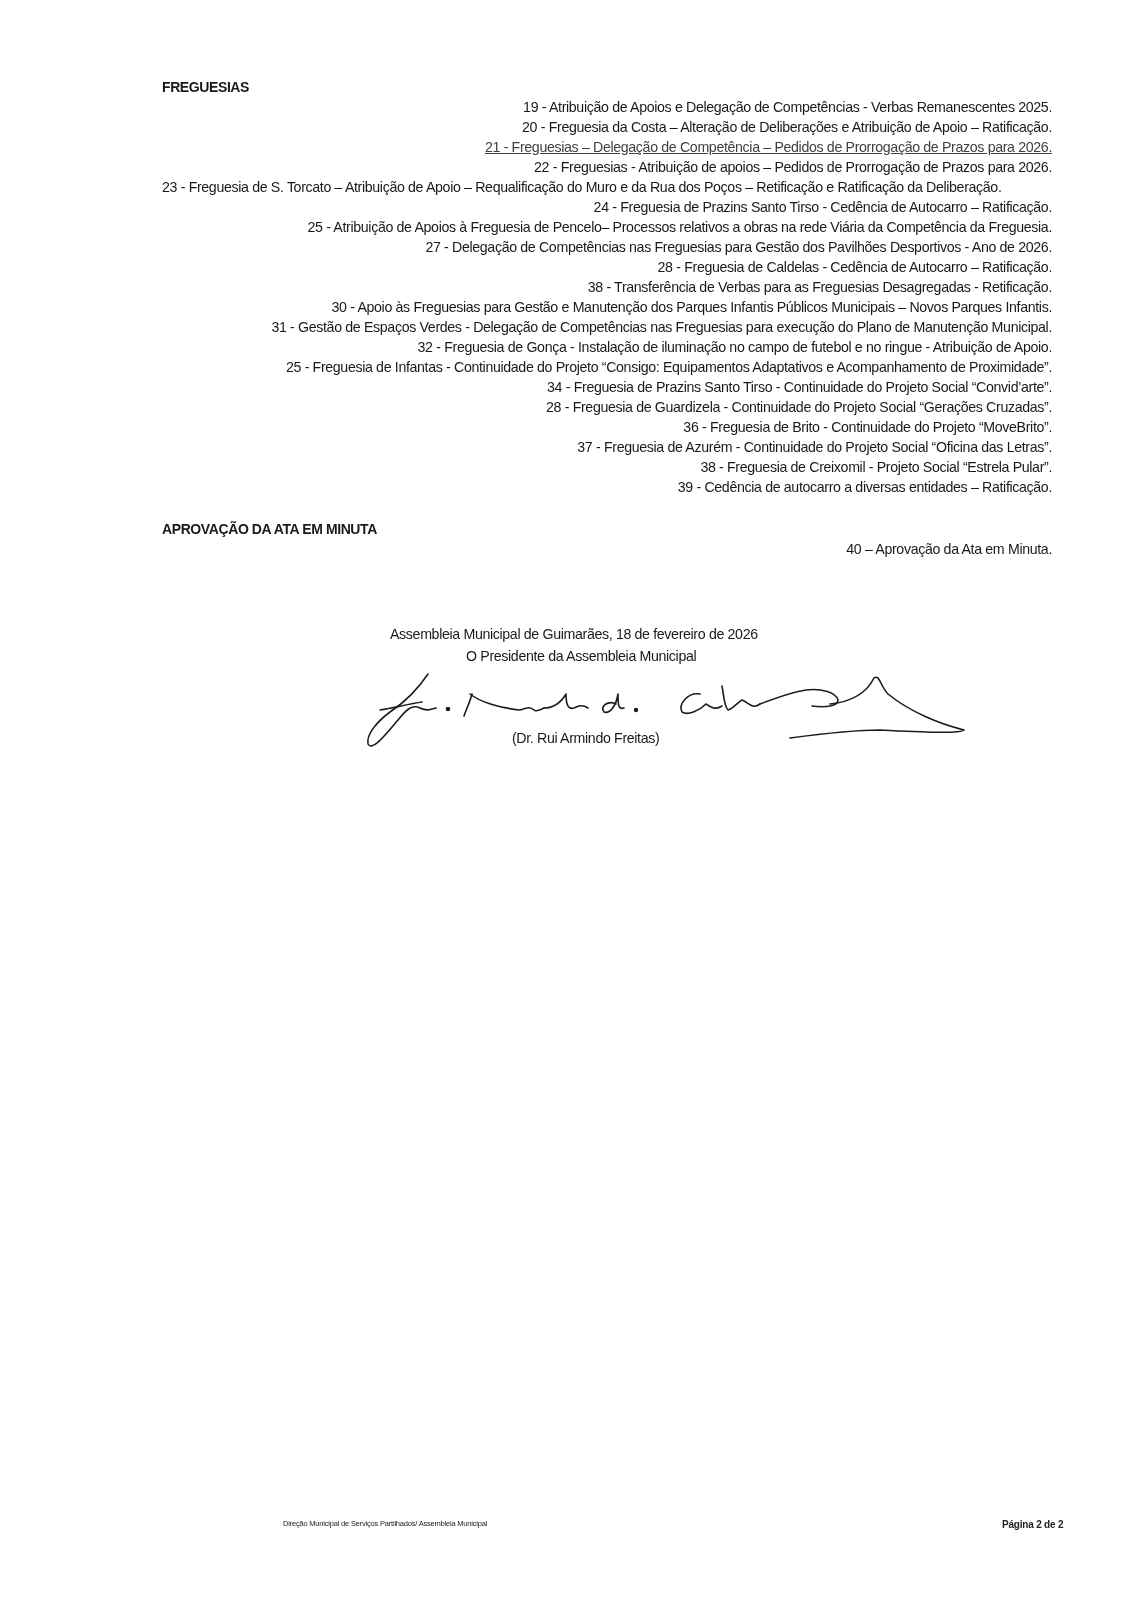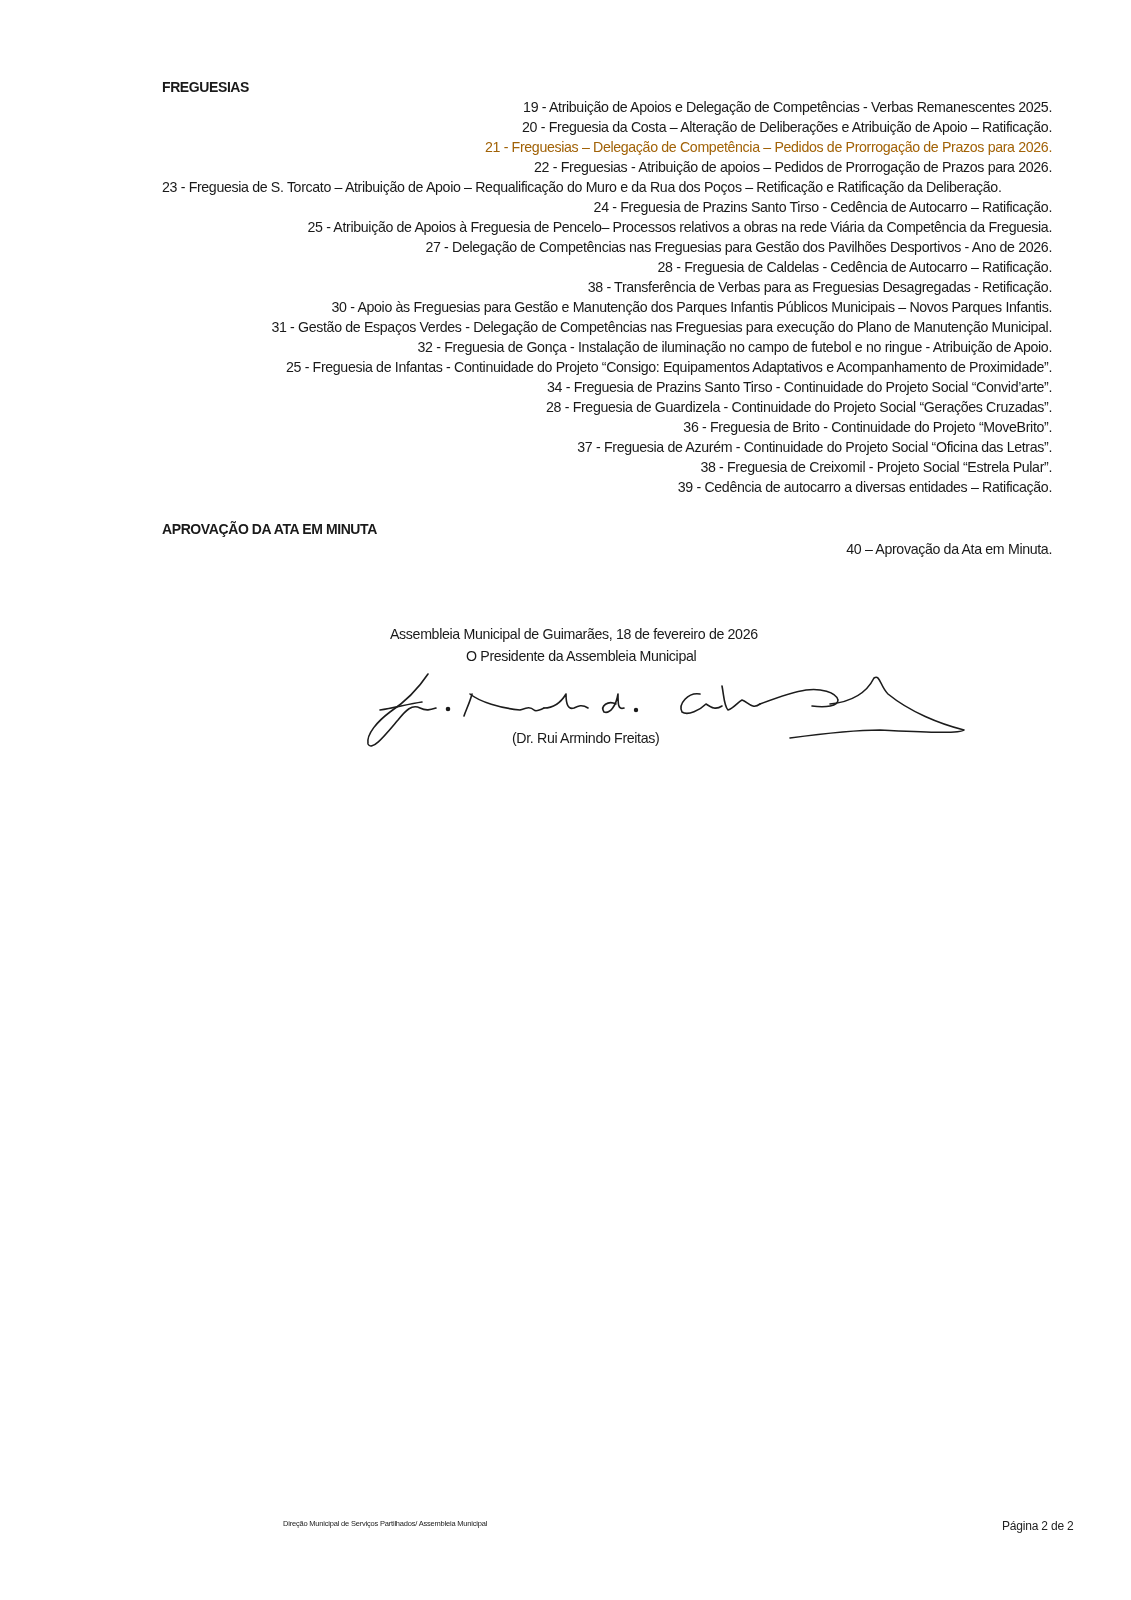--- a/index.html
+++ b/index.html
@@ -3,29 +3,29 @@
 <meta charset="utf-8">
 <style>
   html, body { margin: 0; padding: 0; background: #ffffff; }
   body { width: 1131px; height: 1600px; position: relative; overflow: hidden;
          font-family: "Liberation Sans", "DejaVu Sans", sans-serif; color: #1a1a1a; }
   .page { position: absolute; left: 0; top: 4px; width: 1016px; height: 1600px; }
   .content { position: absolute; left: 162px; top: 73px; width: 890px; }
   .heading { font-weight: bold; font-size: 14px; line-height: 20px; letter-spacing: -0.4px; height: 20px; }
   .item { font-size: 14.2px; line-height: 20px; letter-spacing: -0.35px; white-space: nowrap; text-align: right; }
   .item.wrap { white-space: normal; text-align: justify; text-align-last: left; padding-left: 26px; text-indent: -26px; width: 886px; }
-  .item.faded { color: #a16207; }
+  .item.faded { color: #404040; text-decoration: underline; }
   .gap { height: 22px; }
   .closing { position: absolute; left: 0; top: 620px; width: 1131px; }
   .place { position: absolute; left: 390px; top: 2px; font-size: 14.2px; letter-spacing: -0.35px; white-space: nowrap; }
   .president { position: absolute; left: 466px; top: 24px; font-size: 14.2px; letter-spacing: -0.35px; white-space: nowrap; }
   .signature { position: absolute; left: 360px; top: 40px; width: 620px; height: 90px; }
   .signer { position: absolute; left: 512px; top: 106px; font-size: 14.2px; letter-spacing: -0.35px; white-space: nowrap; }
   .footer-left { position: absolute; left: 283px; top: 1515px; font-size: 7.5px; letter-spacing: -0.2px; white-space: nowrap; color: #222; }
-  .footer-right { position: absolute; left: 1002px; top: 1515px; font-size: 12px; font-weight: normal; letter-spacing: -0.2px; white-space: nowrap; color: #222; }
+  .footer-right { position: absolute; left: 1002px; top: 1515px; font-size: 10px; font-weight: bold; letter-spacing: -0.2px; white-space: nowrap; color: #222; }
 </style>
 </head>
 <body>
 
 <div class="page">
   <div class="content">
     <div class="heading">FREGUESIAS</div>
     <div class="item">19 - Atribuição de Apoios e Delegação de Competências - Verbas Remanescentes 2025.</div>
     <div class="item">20 - Freguesia da Costa – Alteração de Deliberações e Atribuição de Apoio – Ratificação.</div>
     <div class="item faded">21 - Freguesias – Delegação de Competência – Pedidos de Prorrogação de Prazos para 2026.</div>

